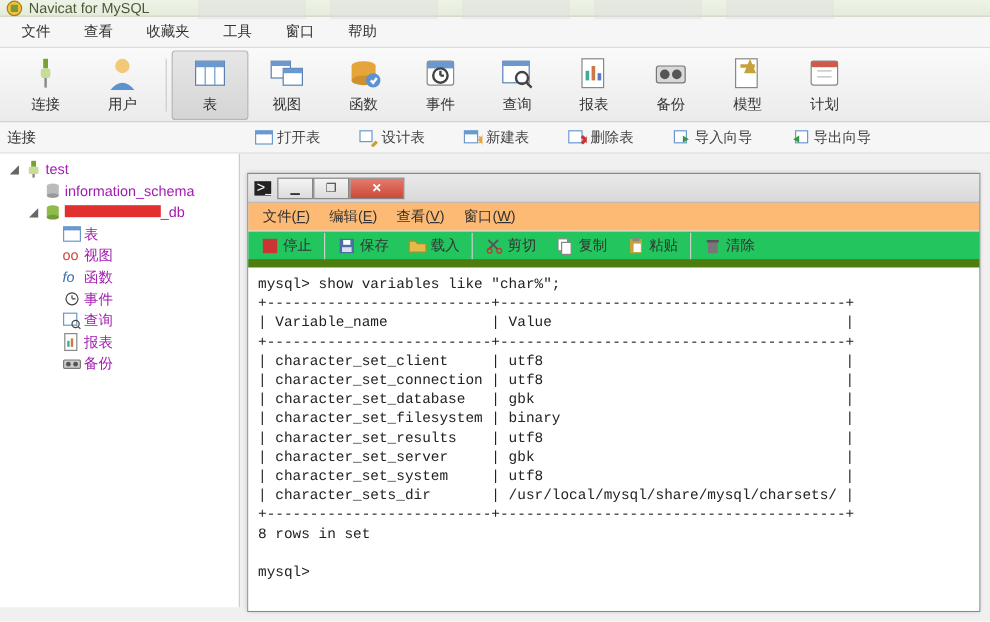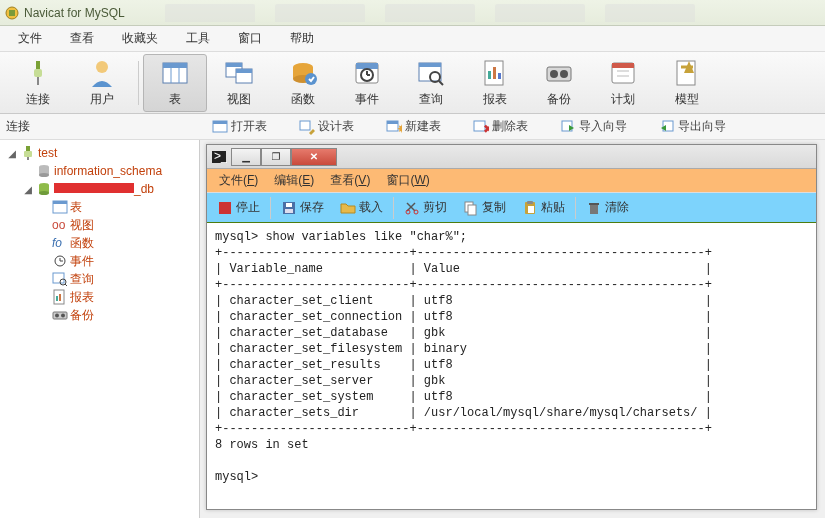--- a/index.html
+++ b/index.html
@@ -1,19 +1,19 @@
 <!DOCTYPE html>
 <html><head>
 <meta charset="utf-8">
 <style>
 * { box-sizing: border-box; margin: 0; padding: 0; font-family: "Microsoft YaHei", sans-serif; font-size: 12px; }
 body { width: 825px; height: 518px; background: #f0f0f0; overflow: hidden; position: relative; }
 
 
-.titlebar { height: 26px; background: linear-gradient(#eef3e6, #e6ecdc); display: flex; align-items: center; padding: 0 4px; border-bottom: 1px solid #c5ccbb; }
+.titlebar { height: 14px; background: linear-gradient(#eef3e6, #e6ecdc); display: flex; align-items: center; padding: 0 4px; border-bottom: 1px solid #c5ccbb; }
 .titlebar .app-icon { width: 16px; height: 16px; margin-right: 4px; }
 .titlebar .title { color: #4a5a38; }
 .titlebar .tabs-bg { flex: 1; display: flex; gap: 20px; padding-left: 40px; opacity: 0.4; }
 .titlebar .tab-bg { width: 90px; height: 18px; background: #ddd; border-radius: 2px 2px 0 0; }
 
 
 .menubar { height: 26px; background: #f6f6f6; display: flex; align-items: center; padding: 0 4px; border-bottom: 1px solid #ddd; }
 .menubar .item { padding: 0 14px; color: #333; cursor: default; }
 
 
@@ -33,21 +33,21 @@
 
 
 .bodyarea { display: flex; height: 378px; }
 
 
 .sidebar { width: 200px; background: #fff; border-right: 1px solid #ccc; padding: 4px 2px; overflow: auto; }
 .tree { }
 .tree .row { display: flex; align-items: center; height: 18px; gap: 2px; cursor: default; white-space: nowrap; }
 .tree .row .tw { width: 12px; text-align: center; color: #666; font-size: 10px; }
 .tree .row .ti { width: 16px; height: 16px; display: flex; align-items: center; justify-content: center; }
-.tree .row .tl { color: #c2410c; }
+.tree .row .tl { color: #a21caf; }
 .tree .l1 { padding-left: 4px; }
 .tree .l2 { padding-left: 20px; }
 .tree .l3 { padding-left: 36px; }
 .redact { background: #e03030; height: 10px; width: 80px; display: inline-block; }
 
 
 .childwin { position: absolute; left: 206px; top: 144px; right: 8px; bottom: 8px; background: #fff; border: 1px solid #888; box-shadow: 0 0 4px rgba(0,0,0,0.2); display: flex; flex-direction: column; }
 .cw-title { height: 24px; background: linear-gradient(#e9e9e9, #d9d9d9); display: flex; align-items: center; padding: 0 2px 0 4px; border-bottom: 1px solid #aaa; }
 .cw-title .ci { width: 16px; height: 16px; margin-right: 4px; }
 .cw-title .ct { flex: 1; color: #333; }
@@ -55,21 +55,21 @@
 .cw-title .wb { width: 30px; height: 18px; border: 1px solid #888; background: linear-gradient(#f4f4f4,#dcdcdc); display: flex; align-items: center; justify-content: center; font-family: sans-serif; font-size: 10px; color: #333; }
 .cw-title .wb.close { background: linear-gradient(#e67a6c,#c94a3b); color: #fff; width: 46px; }
 .cw-title .wb.min::after { content:"▁"; }
 .cw-title .wb.max::after { content:"❐"; }
 .cw-title .wb.close::after { content:"✕"; font-weight: bold; }
 
 .cw-menubar { height: 24px; display: flex; align-items: center; padding: 0 4px; border-bottom: 1px solid #ddd; background: #fdba74; }
 .cw-menubar .mi { padding: 0 8px; color: #333; cursor: default; }
 .cw-menubar .mi u { text-decoration: underline; }
 
-.cw-toolbar { height: 30px; background: #7dd3fc; display: flex; align-items: center; padding: 0 4px; gap: 4px; border-bottom: 1px solid #4d7c0f; }
+.cw-toolbar { height: 30px; background: #22c55e; display: flex; align-items: center; padding: 0 4px; gap: 4px; border-bottom: 7px solid #4d7c0f; }
 .cw-toolbar .ctb { display: flex; align-items: center; gap: 3px; padding: 0 6px; color: #333; cursor: default; }
 .cw-toolbar .ctb .ci2 { width: 16px; height: 16px; }
 .cw-toolbar .vsep { width: 1px; height: 22px; background: #ccc; }
 .cw-toolbar .ctb.toggle { border: 1px solid #a9c6e6; background: #dceaf7; padding: 2px 6px; border-radius: 2px; }
 
 .cw-console { flex: 1; background: #fff; padding: 6px 8px; overflow: auto; font-family: "Courier New", monospace; font-size: 12px; color: #222; white-space: pre; line-height: 16px; }
 
 
 </style>
 </head>
@@ -196,37 +196,37 @@
           <rect x="4" y="10" width="24" height="14" rx="2" fill="#d8d8d8" stroke="#777"></rect>
           <circle cx="11" cy="17" r="4" fill="#555"></circle>
           <circle cx="21" cy="17" r="4" fill="#555"></circle>
         </svg>
       </span>
     <span class="lbl">备份</span>
   </div>
   <div class="tbtn">
     <span class="ico">
         <svg viewBox="0 0 32 32">
+          <rect x="6" y="4" width="18" height="24" fill="#fff" stroke="#888"></rect>
+          <line x1="10" y1="10" x2="22" y2="10" stroke="#c7a23a" stroke-width="3"></line>
+          <polygon points="18,4 23,16 13,16" fill="#c7a23a"></polygon>
+        </svg>
+      </span>
+    <span class="lbl">模型</span>
+  </div>
+  <div class="tbtn">
+    <span class="ico">
+        <svg viewBox="0 0 32 32">
           <rect x="5" y="6" width="22" height="20" rx="2" fill="#fff" stroke="#888"></rect>
           <rect x="5" y="6" width="22" height="5" fill="#d05a4a"></rect>
           <line x1="10" y1="14" x2="22" y2="14" stroke="#bbb"></line>
           <line x1="10" y1="19" x2="22" y2="19" stroke="#bbb"></line>
         </svg>
       </span>
     <span class="lbl">计划</span>
-  </div>
-  <div class="tbtn">
-    <span class="ico">
-        <svg viewBox="0 0 32 32">
-          <rect x="6" y="4" width="18" height="24" fill="#fff" stroke="#888"></rect>
-          <line x1="10" y1="10" x2="22" y2="10" stroke="#c7a23a" stroke-width="3"></line>
-          <polygon points="18,4 23,16 13,16" fill="#c7a23a"></polygon>
-        </svg>
-      </span>
-    <span class="lbl">模型</span>
   </div>
 </div>
 
 <div class="subrow">
   <div class="left">连接</div>
   <div class="right">
     <div class="stb">
         <span class="si"><svg viewBox="0 0 16 16">
             <rect x="1" y="2" width="14" height="11" fill="#fff" stroke="#6a99cf"></rect>
             <rect x="1" y="2" width="14" height="3" fill="#6a99cf"></rect>

